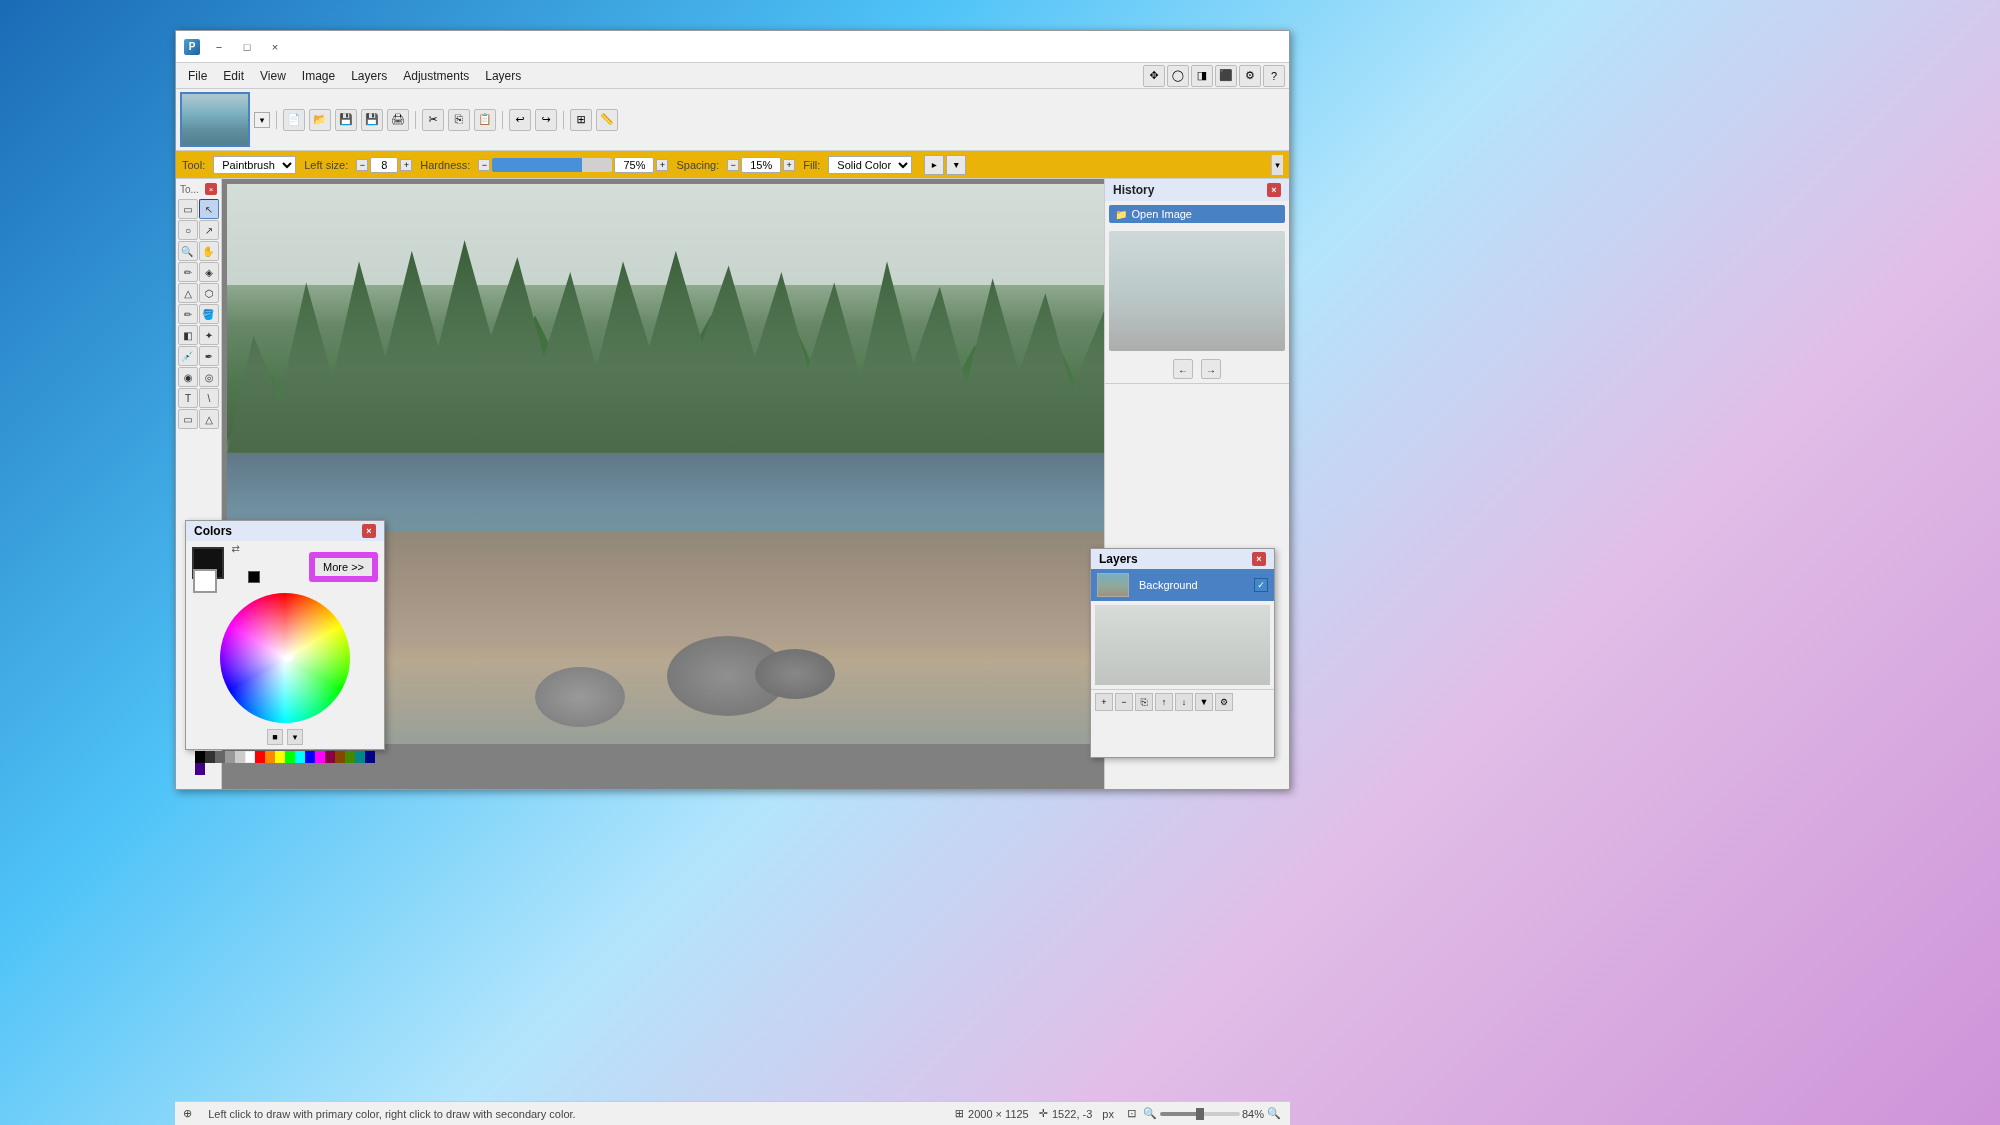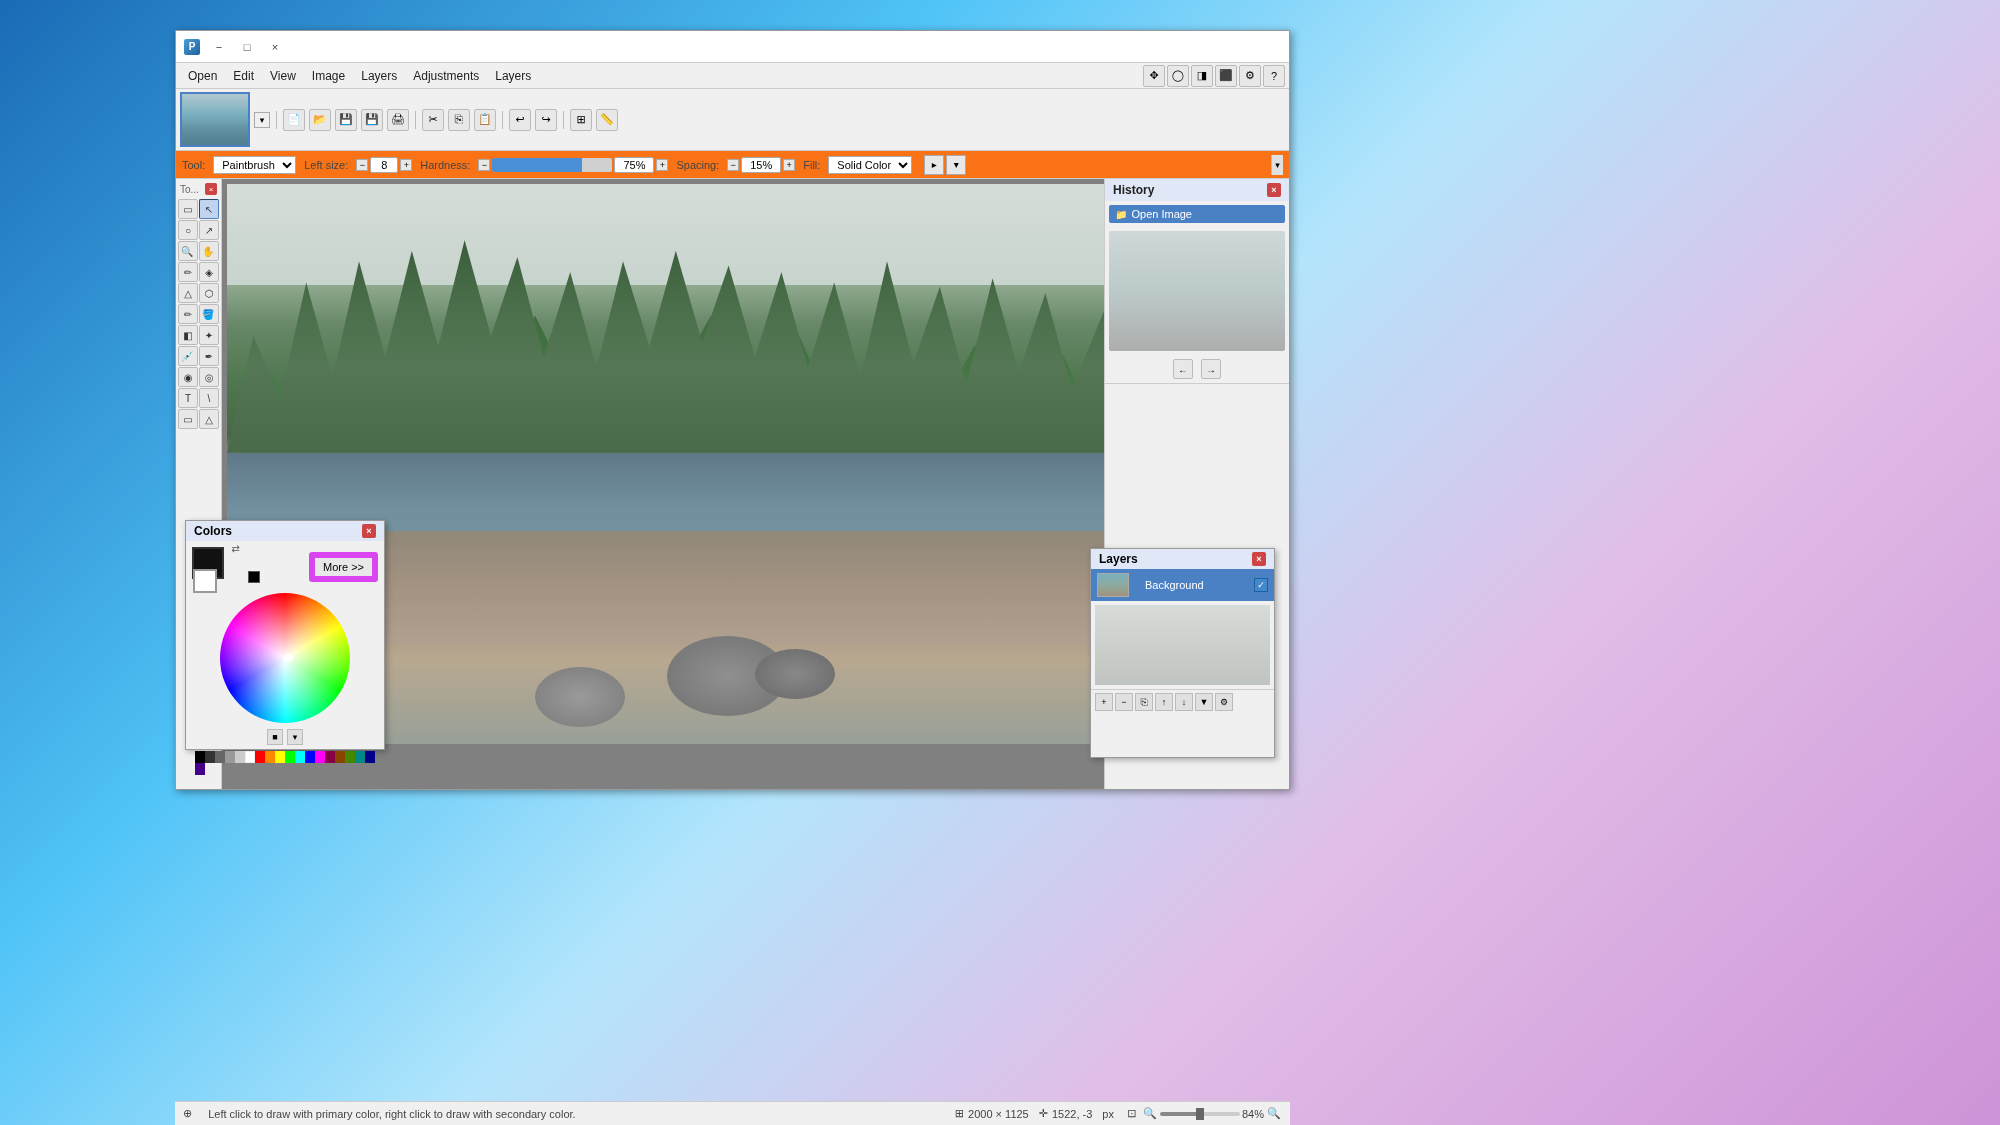--- a/index.html
+++ b/index.html
@@ -130,21 +130,21 @@
       cursor: pointer;
     }
     .thumbnail-img {
       width: 100%;
       height: 100%;
       background: linear-gradient(180deg, #b0c8d0 0%, #7ab0c0 40%, #6090a0 70%, #508090 100%);
     }
 
     
     .tool-options-bar {
-      background: #f97316;
+      background: #eab308;
       border-bottom: 1px solid #ccc;
       height: 28px;
       display: flex;
       align-items: center;
       padding: 0 6px;
       gap: 8px;
       flex-shrink: 0;
       font-size: 11px;
     }
     .tool-opt-label { color: #444; white-space: nowrap; }
@@ -456,21 +456,21 @@
       font-size: 12px;
       font-weight: 600;
       display: flex;
       align-items: center;
       justify-content: space-between;
     }
     .layer-item {
       display: flex;
       align-items: center;
       padding: 4px 6px;
-      gap: 16px;
+      gap: 10px;
       background: #4a80c4;
       color: white;
       cursor: pointer;
     }
     .layer-thumb {
       width: 32px;
       height: 24px;
       background: linear-gradient(180deg, #7ab0c0 0%, #90a898 60%, #a09080 100%);
       border: 1px solid #aaa;
       flex-shrink: 0;
@@ -565,21 +565,21 @@
       <span>P</span>
     </div>
     <div class="title-bar-buttons">
       <button class="tb-btn">−</button>
       <button class="tb-btn">□</button>
       <button class="tb-btn close">×</button>
     </div>
   </div>
 
   <div class="menu-bar">
-    <div class="menu-item">Open</div>
+    <div class="menu-item">File</div>
     <div class="menu-item">Edit</div>
     <div class="menu-item">View</div>
     <div class="menu-item">Image</div>
     <div class="menu-item">Layers</div>
     <div class="menu-item">Adjustments</div>
     <div class="menu-item">Layers</div>
 
     <div style="margin-left:auto; display:flex; gap:2px; align-items:center;">
       <div class="toolbar-btn">✥</div>
       <div class="toolbar-btn">◯</div>

